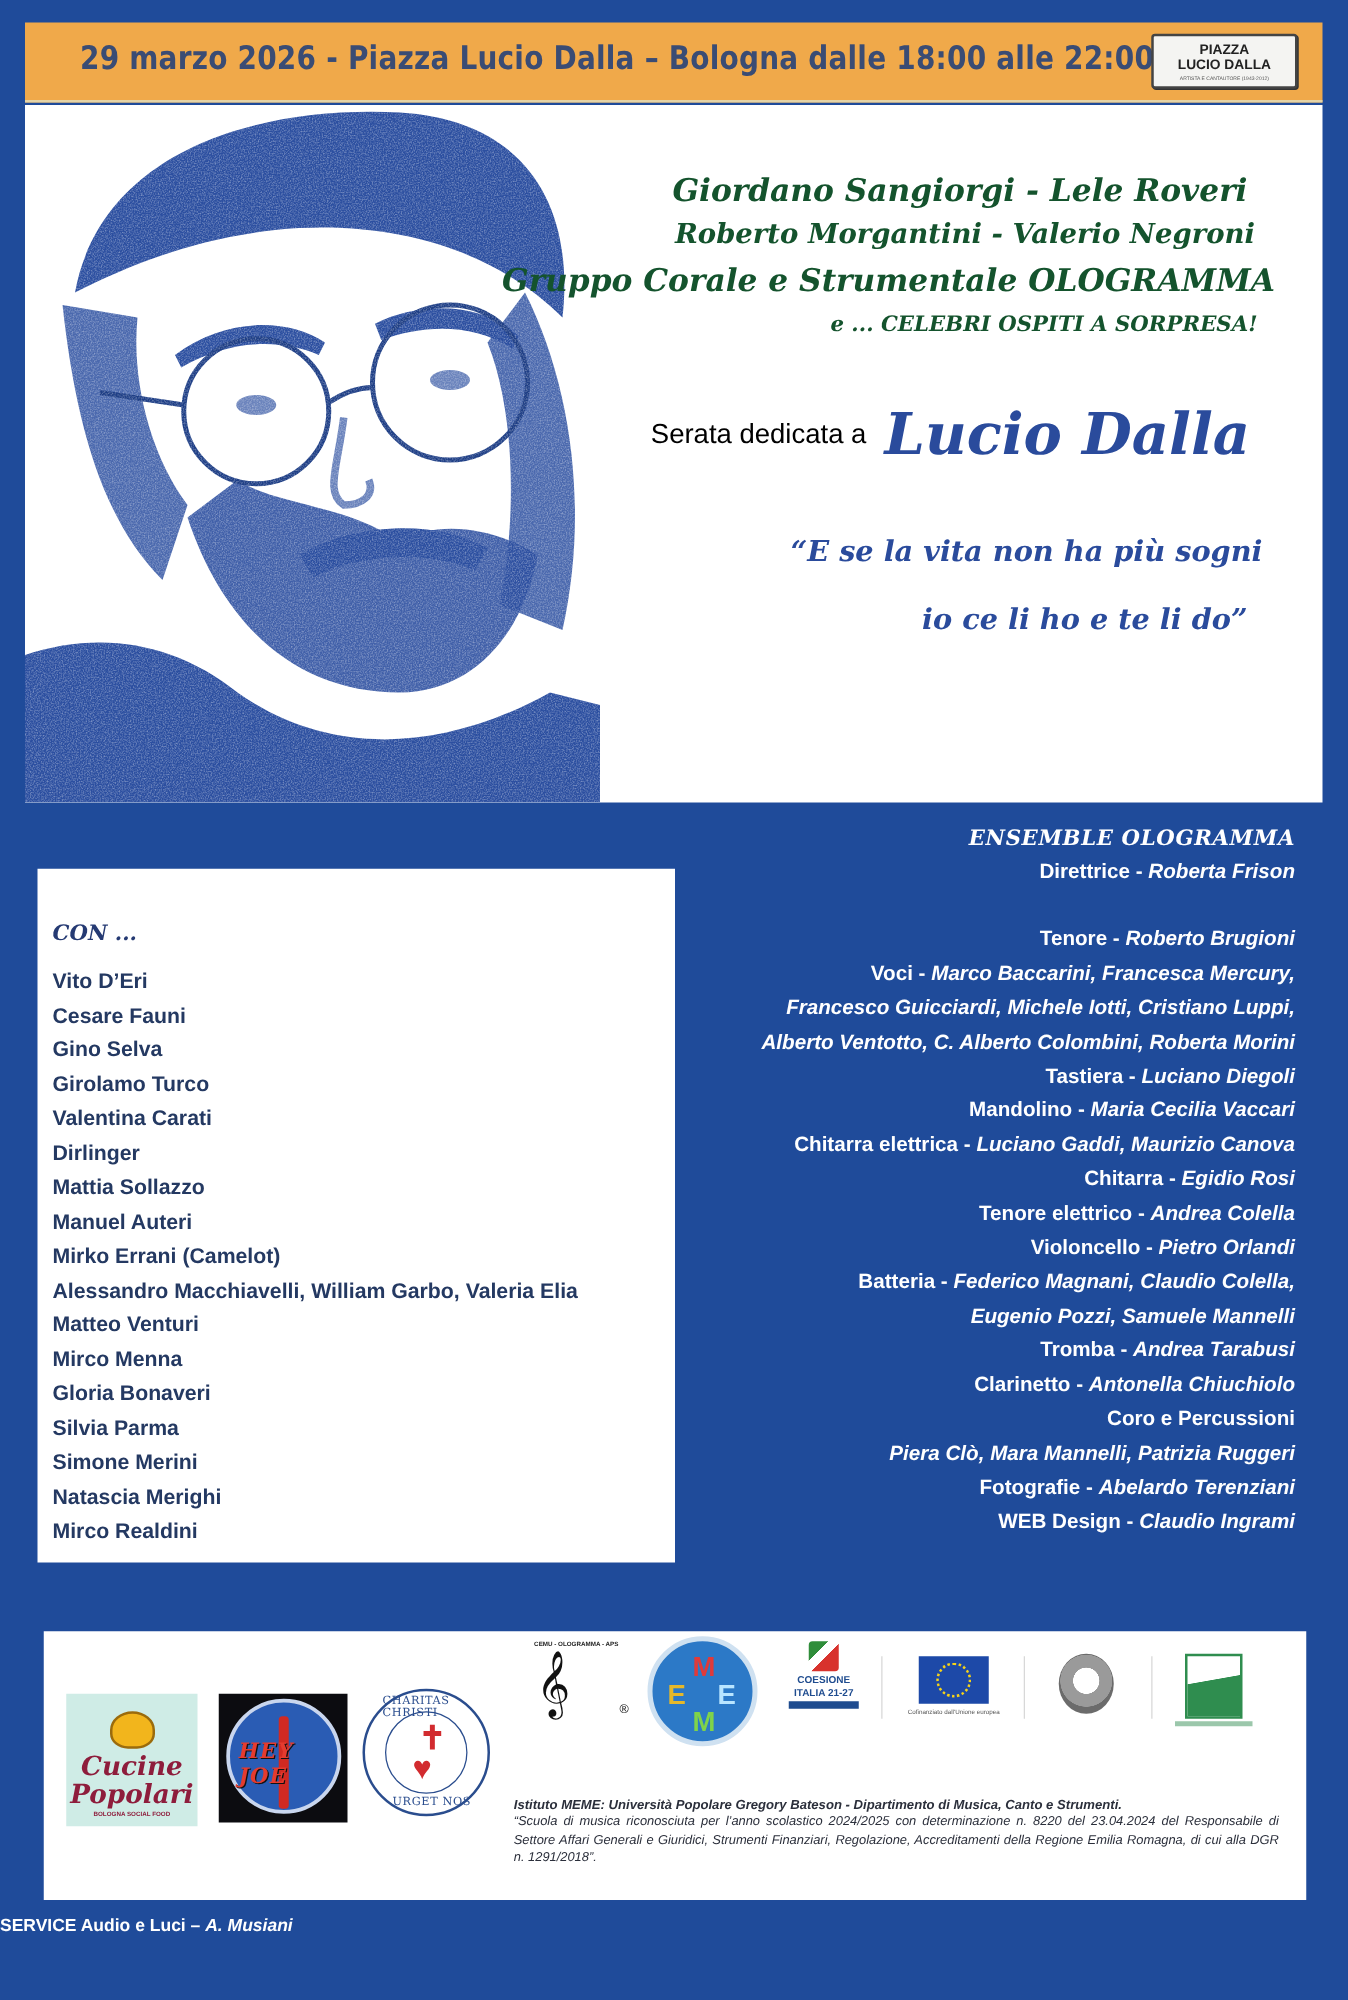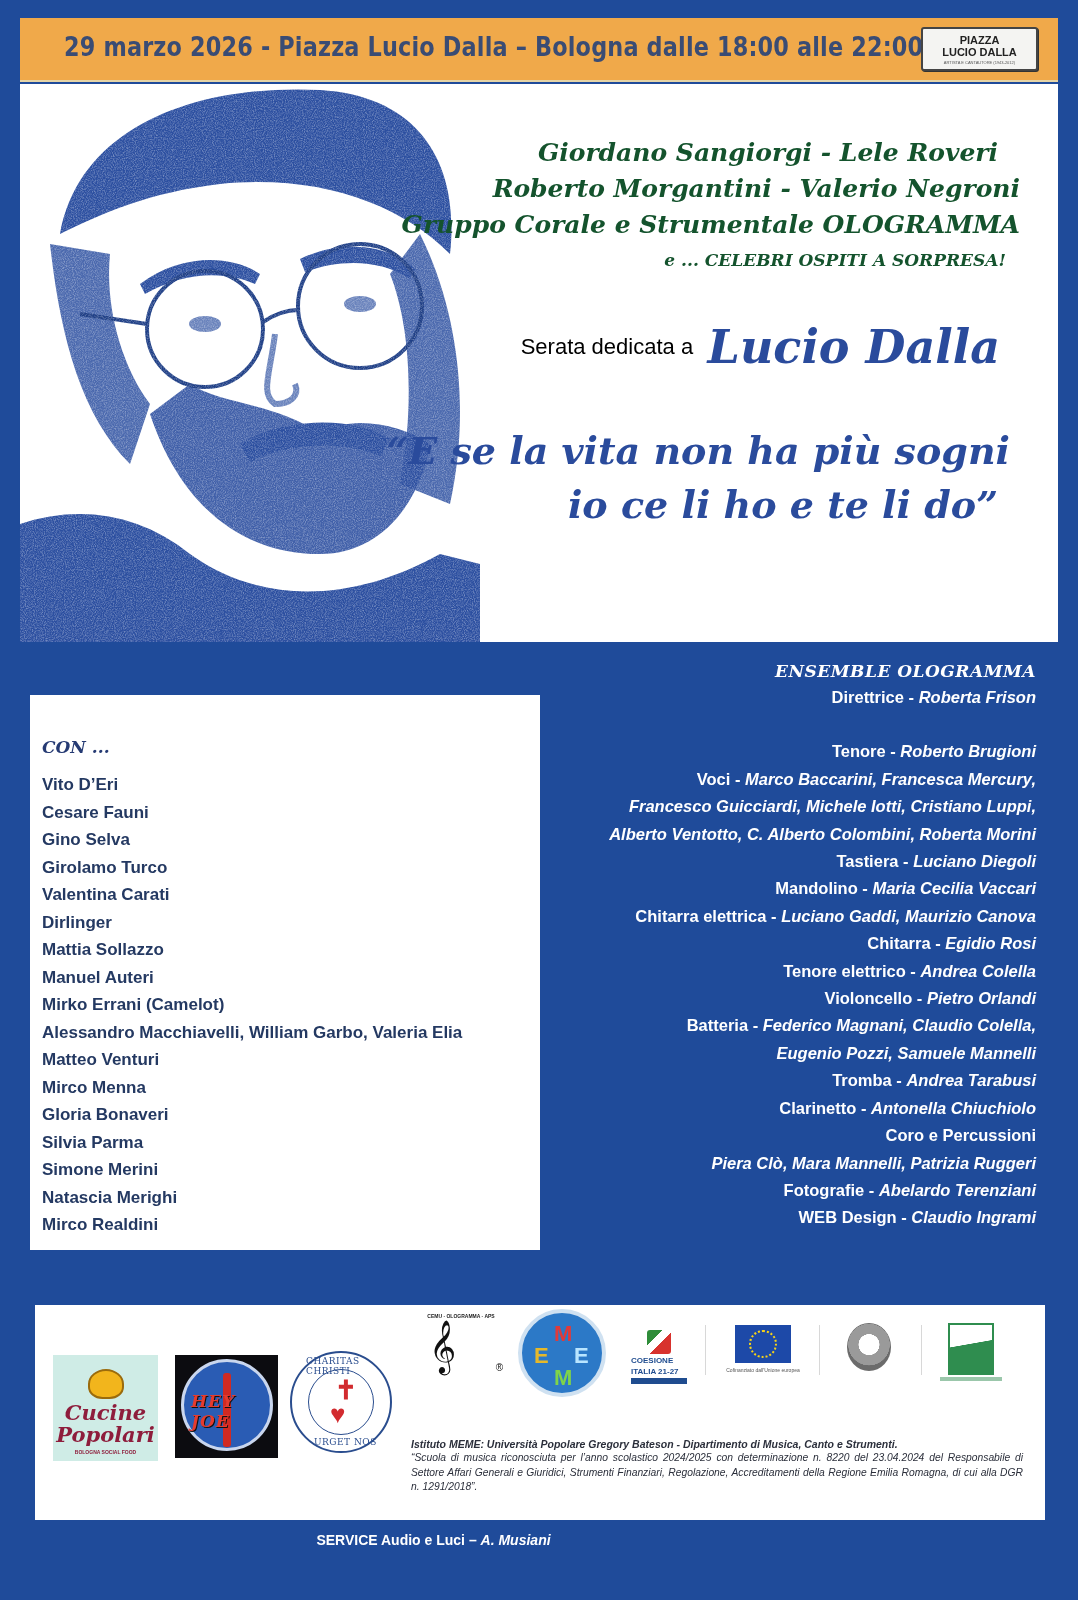--- a/index.html
+++ b/index.html
@@ -11,29 +11,29 @@
   .street-sign { position: absolute; right: 20px; top: 9px; width: 117px; height: 44px; background: #f4f4f2; border: 2px solid #444; border-radius: 3px; text-align: center; box-shadow: 1px 1px 0 #333; }
   .street-sign .l1, .street-sign .l2 { font-size: 11px; font-weight: bold; color: #222; line-height: 12px; display: block; }
   .street-sign .l1 { margin-top: 5px; }
   .street-sign .l3 { display: block; font-size: 4px; color: #555; margin-top: 2px; }
 
   .hero { position: absolute; left: 20px; top: 84px; width: 1038px; height: 558px; background: #ffffff; overflow: hidden; }
   .portrait { position: absolute; left: 0; top: 0; width: 460px; height: 558px; }
   .hero-right { position: absolute; left: 440px; top: 0; width: 580px; height: 558px; }
   .cast-line { position: absolute; right: 0; font-family: "DejaVu Serif", serif; font-style: italic; font-weight: bold; color: #14532d; white-space: nowrap; text-align: right; }
   .cast-line.l1 { top: 54px; font-size: 25px; right: 42px; }
-  .cast-line.l2 { top: 90px; font-size: 25px; right: 20px; }
+  .cast-line.l2 { top: 90px; font-size: 22px; right: 36px; }
   .cast-line.l3 { top: 126px; font-size: 25px; right: 20px; margin-left: 24px; }
   .cast-line.l4 { top: 166px; font-size: 17px; right: 34px; }
 
   .dedication { position: absolute; top: 236px; right: 40px; white-space: nowrap; }
   .dedication .pre { font-size: 22px; color: #000000; vertical-align: middle; }
   .dedication .name { font-family: "DejaVu Serif", serif; font-style: italic; font-weight: bold; font-size: 46px; color: #2a4b9c; vertical-align: middle; margin-left: 10px; }
 
-  .quote { position: absolute; right: 30px; font-family: "DejaVu Serif", serif; font-style: italic; font-weight: bold; font-size: 38px; color: #2a4b9c; white-space: nowrap; }
+  .quote { position: absolute; right: 30px; font-family: "DejaVu Serif", serif; font-style: italic; font-weight: bold; font-size: 23px; color: #2a4b9c; white-space: nowrap; }
   .quote.q1 { top: 344px; }
   .quote.q2 { top: 398px; right: 42px; }
 
   .guests-box { position: absolute; left: 30px; top: 695px; width: 510px; height: 555px; background: #ffffff; padding: 42px 0 0 12px; }
   .guests-title { font-family: "DejaVu Serif", serif; font-style: italic; font-weight: bold; font-size: 17px; color: #253a73; margin-bottom: 14px; }
   .guest { font-size: 17px; font-weight: bold; color: #243962; line-height: 27.5px; white-space: nowrap; }
 
   .ensemble { position: absolute; right: 42px; top: 658px; width: 520px; text-align: right; color: #ffffff; }
   .ensemble .title { font-family: "DejaVu Serif", serif; font-style: italic; font-weight: bold; font-size: 17px; letter-spacing: 0.5px; line-height: 26px; }
   .ensemble .row { font-size: 16.5px; font-weight: bold; line-height: 27.4px; white-space: nowrap; }
@@ -65,41 +65,41 @@
   .logo-cemu .cap { font-size: 5px; font-weight: bold; color: #222; text-align: center; display: block; }
   .logo-cemu .clef { position: absolute; left: 12px; top: 8px; font-size: 46px; line-height: 50px; color: #111; font-family: "DejaVu Serif", serif; }
   .logo-cemu .reg { position: absolute; right: 2px; bottom: 2px; font-size: 10px; color: #111; }
 
   .logo-meme { left: 483px; top: 4px; width: 88px; height: 88px; border-radius: 50%; background: #2c79c7; border: 4px solid #cfe1f1; }
   .logo-meme .m1 { position: absolute; left: 32px; top: 8px; color: #e03a3a; font-weight: bold; font-size: 22px; }
   .logo-meme .m2 { position: absolute; left: 12px; top: 30px; color: #e5b82a; font-weight: bold; font-size: 22px; }
   .logo-meme .m3 { position: absolute; left: 52px; top: 30px; color: #b9e5ff; font-weight: bold; font-size: 22px; }
   .logo-meme .m4 { position: absolute; left: 32px; top: 52px; color: #7fd34a; font-weight: bold; font-size: 22px; }
 
-  .logo-coesione { left: 596px; top: 25px; width: 56px; height: 62px; text-align: left; }
+  .logo-coesione { left: 596px; top: 8px; width: 56px; height: 62px; text-align: center; }
   .logo-coesione .mark { display: block; margin: 0 auto; width: 24px; height: 24px; background: linear-gradient(135deg, #2f8d3a 0 33%, #ffffff 33% 55%, #d8322d 55%); border-radius: 3px; }
   .logo-coesione .t { display: block; font-size: 8px; font-weight: bold; color: #1f4c8f; line-height: 9px; margin-top: 2px; }
   .logo-coesione .b { display: block; height: 6px; background: #1f4c8f; margin-top: 2px; }
 
   .divider { position: absolute; top: 20px; width: 1px; height: 50px; background: #d8d8d8; }
   .logo-eu { left: 700px; top: 20px; width: 56px; height: 38px; background: #1d49a8; }
   .logo-eu .stars { position: absolute; left: 14px; top: 5px; width: 28px; height: 28px; border-radius: 50%; border: 2px dotted #f7d317; }
   .logo-eu-cap { position: absolute; left: 690px; top: 62px; width: 76px; font-size: 5px; color: #555; text-align: center; line-height: 6px; }
 
   .logo-italia { left: 812px; top: 18px; width: 44px; height: 48px; border-radius: 50%; background: radial-gradient(circle at 50% 45%, #ffffff 0 30%, #9a9a9a 31% 60%, #6b6b6b 61%); }
   .logo-italia .star { position: absolute; left: 13px; top: 10px; font-size: 18px; color: #fff; }
 
   .logo-emilia { left: 913px; top: 18px; width: 46px; height: 52px; border: 2px solid #2f8d4f; background: linear-gradient(170deg, #ffffff 0 40%, #2f8d4f 41%); }
   .logo-emilia-cap { position: absolute; left: 905px; top: 72px; width: 62px; height: 4px; background: #9bc7ab; }
 
   .institute { position: absolute; left: 376px; top: 132px; width: 612px; }
   .institute .head { font-size: 10.5px; font-weight: bold; font-style: italic; color: #2b2f3b; line-height: 14px; }
   .institute .body { font-size: 10.3px; font-style: italic; color: #2b2f3b; line-height: 14.5px; text-align: justify; }
 
-  .footer { position: absolute; left: 0; top: 1532px; width: 867px; text-align: center; color: #ffffff; font-size: 14px; font-weight: bold; }
+  .footer { position: absolute; left: 0; top: 1532px; width: 867px; text-align: left; color: #ffffff; font-size: 14px; font-weight: bold; }
   .footer .who { font-style: italic; }
 </style>
 </head>
 <body>
 
 <div class="top-bar">
   <div class="date-line">29 marzo 2026 - Piazza Lucio Dalla – Bologna dalle 18:00 alle 22:00</div>
   <div class="street-sign">
     <span class="l1">PIAZZA</span>
     <span class="l2">LUCIO DALLA</span>

